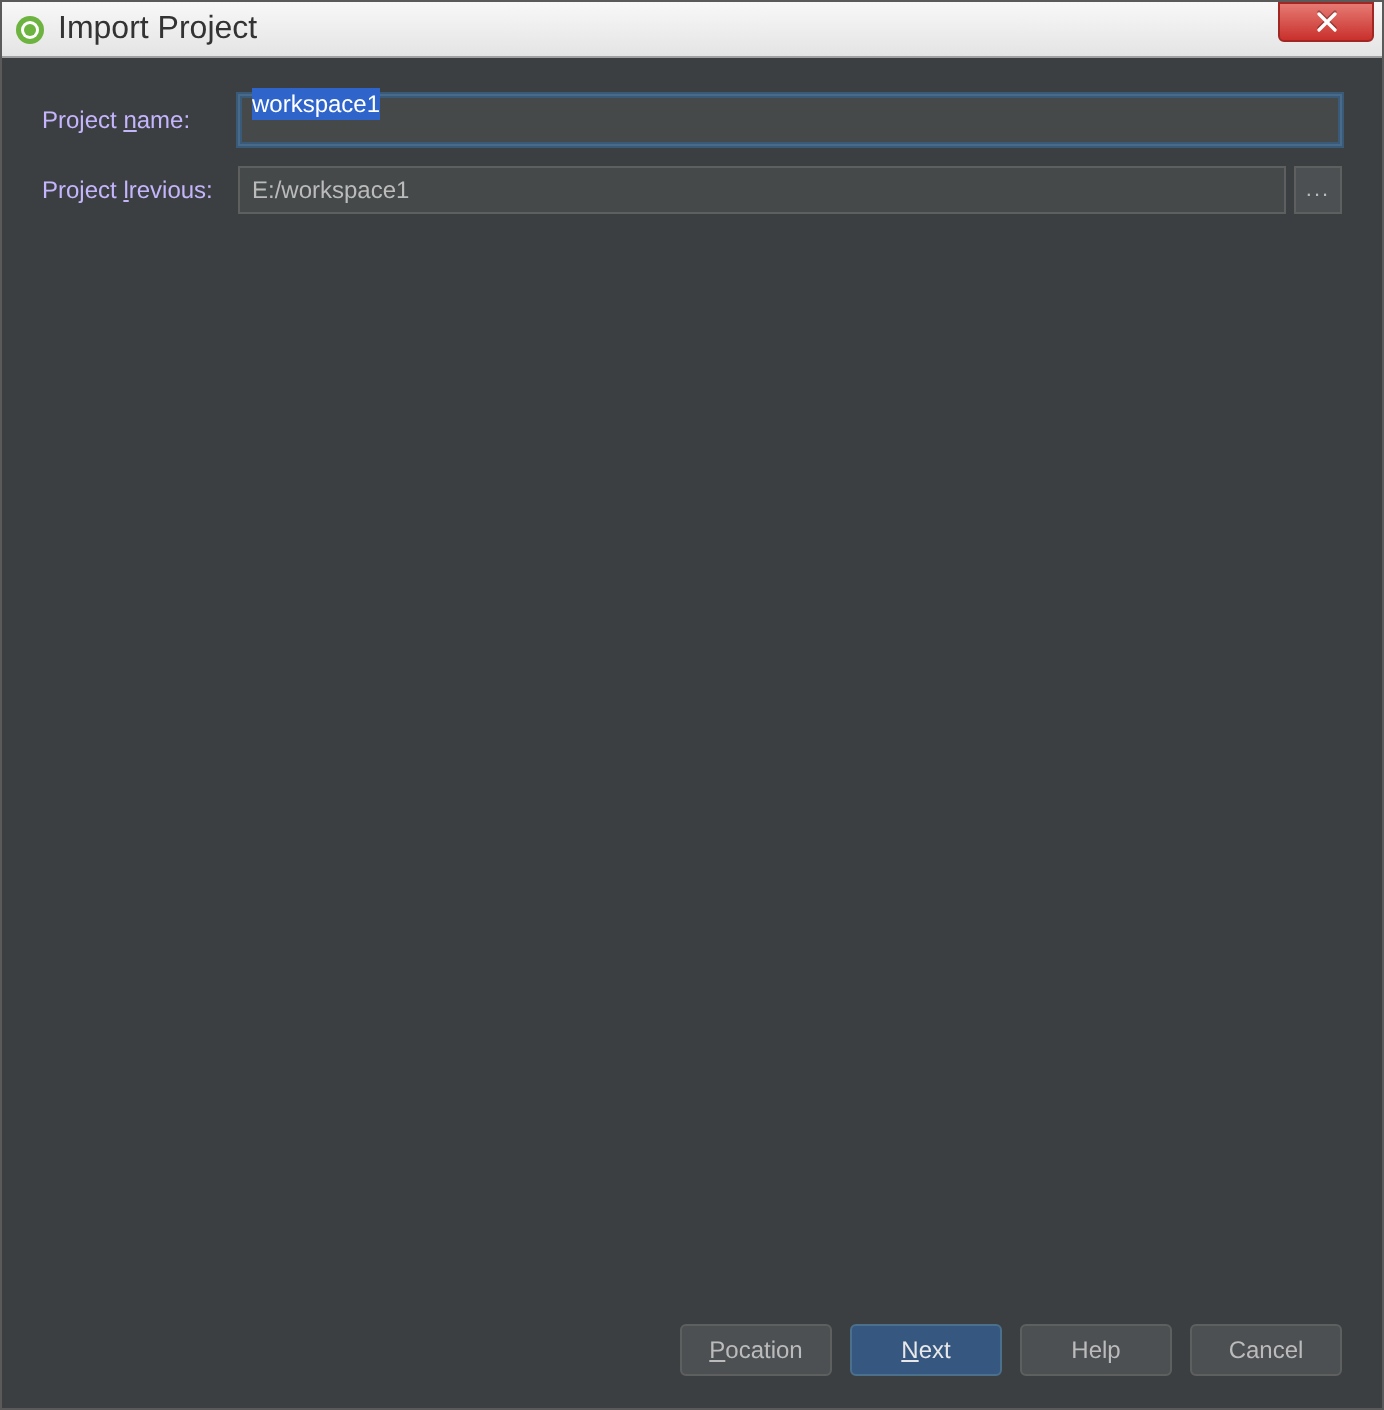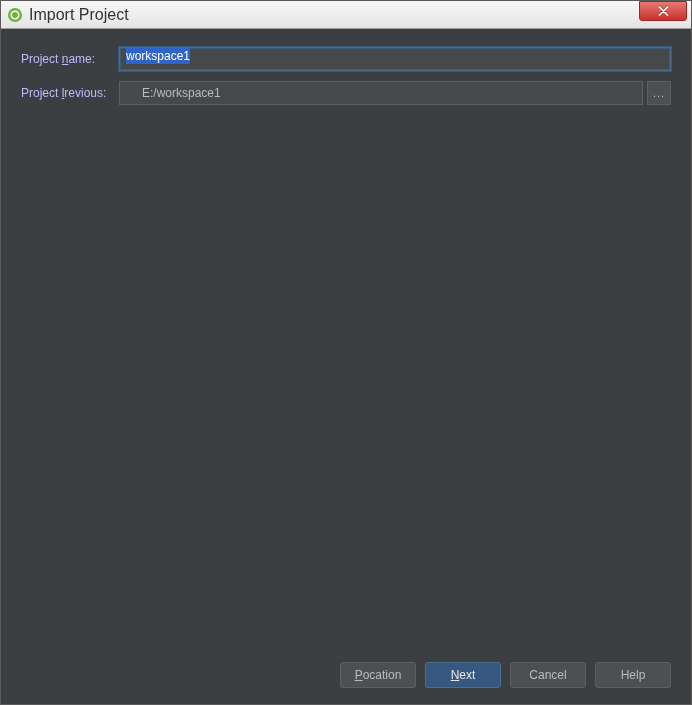--- a/index.html
+++ b/index.html
@@ -78,32 +78,32 @@
       background: #2f65ca;
       color: #fff;
       padding: 1px 0;
     }
     .input-focused-wrap {
       flex: 1;
       height: 24px;
       background: #45494a;
       border: 1px solid #4a6a8a;
       box-shadow: 0 0 0 1px #3a5a7a inset, 0 0 0 1px #3a5a7a;
-      padding: 0 6px;
-      display: flex;
-      align-items: flex-start;
+      padding: 12px 6px;
+      display: flex;
+      align-items: flex-end;
       font-size: 12px;
     }
     .readonly-input {
       flex: 1;
       height: 24px;
       background: #45494a;
       border: 1px solid #5e6060;
       color: #bbbbbb;
-      padding: 0 22px;
+      padding: 0 6px;
       font-size: 12px;
       display: flex;
       align-items: center;
     }
     .browse-btn {
       width: 24px;
       height: 24px;
       margin-left: 4px;
       background: #4c5052;
       border: 1px solid #5e6060;
@@ -187,18 +187,18 @@
 
     <div class="button-bar">
       <button class="btn">
           <span class="mnemonic">P</span>
           <span>ocation</span>
         </button>
       <button class="btn primary">
           <span class="mnemonic">N</span>
           <span>ext</span>
         </button>
+      <button class="btn">Help</button>
       <button class="btn">Cancel</button>
-      <button class="btn">Help</button>
     </div>
 
   </div>
 </div>
 
 </body></html>

